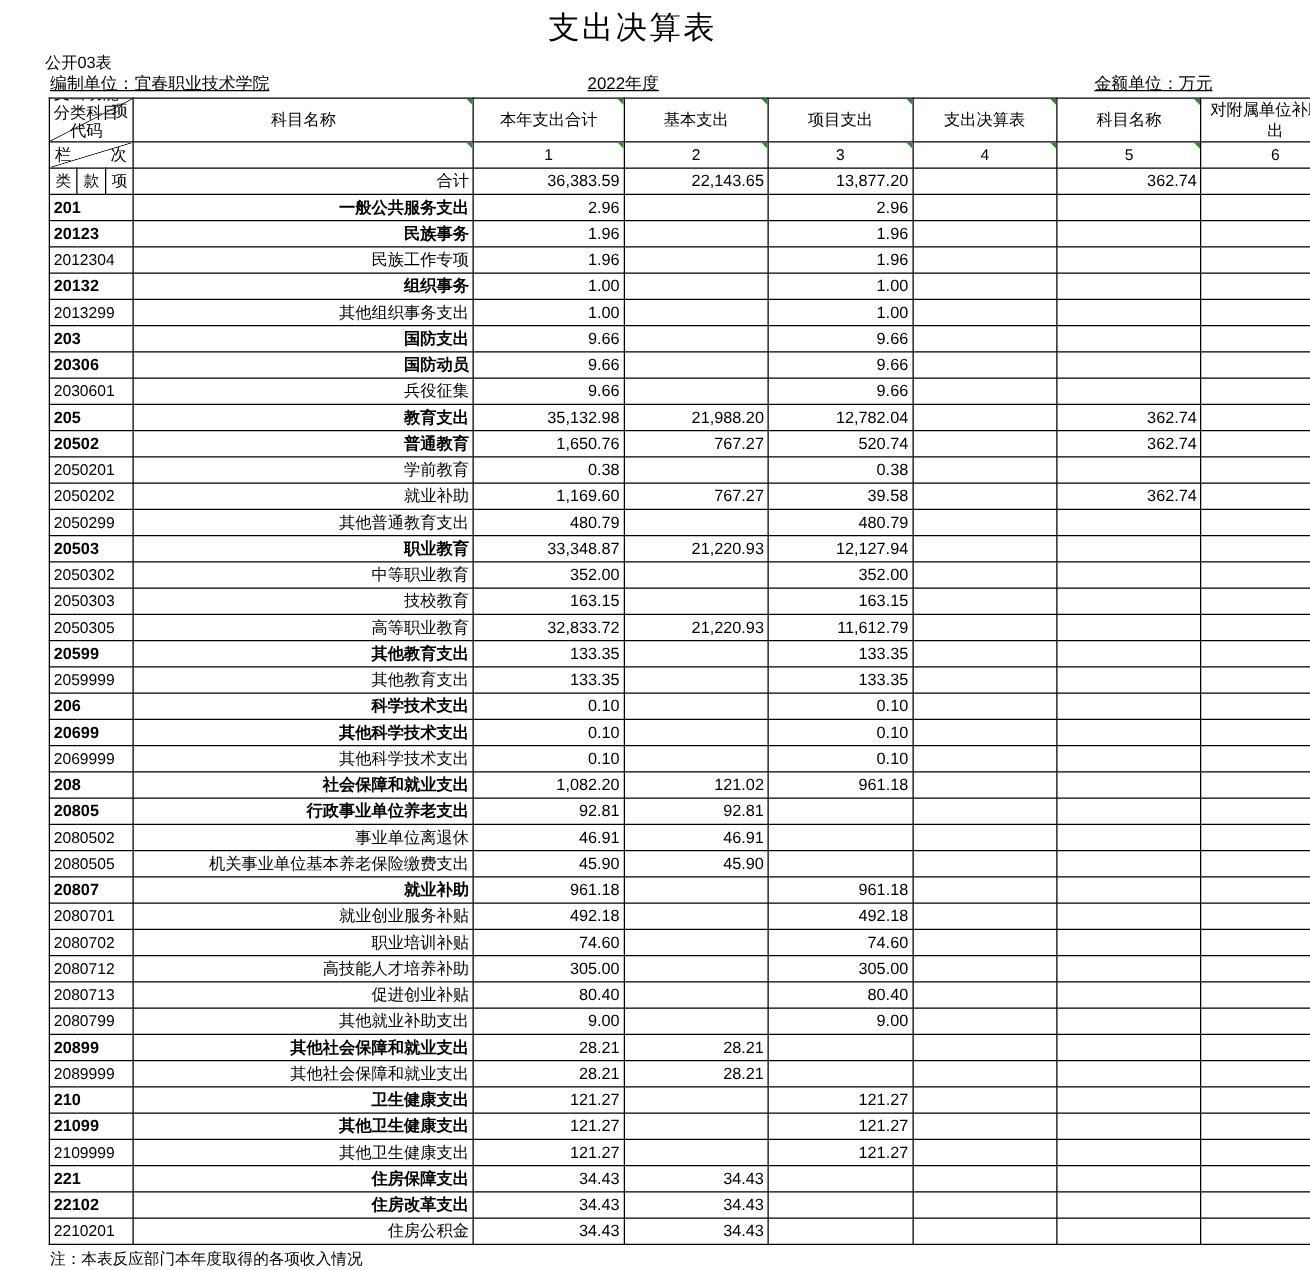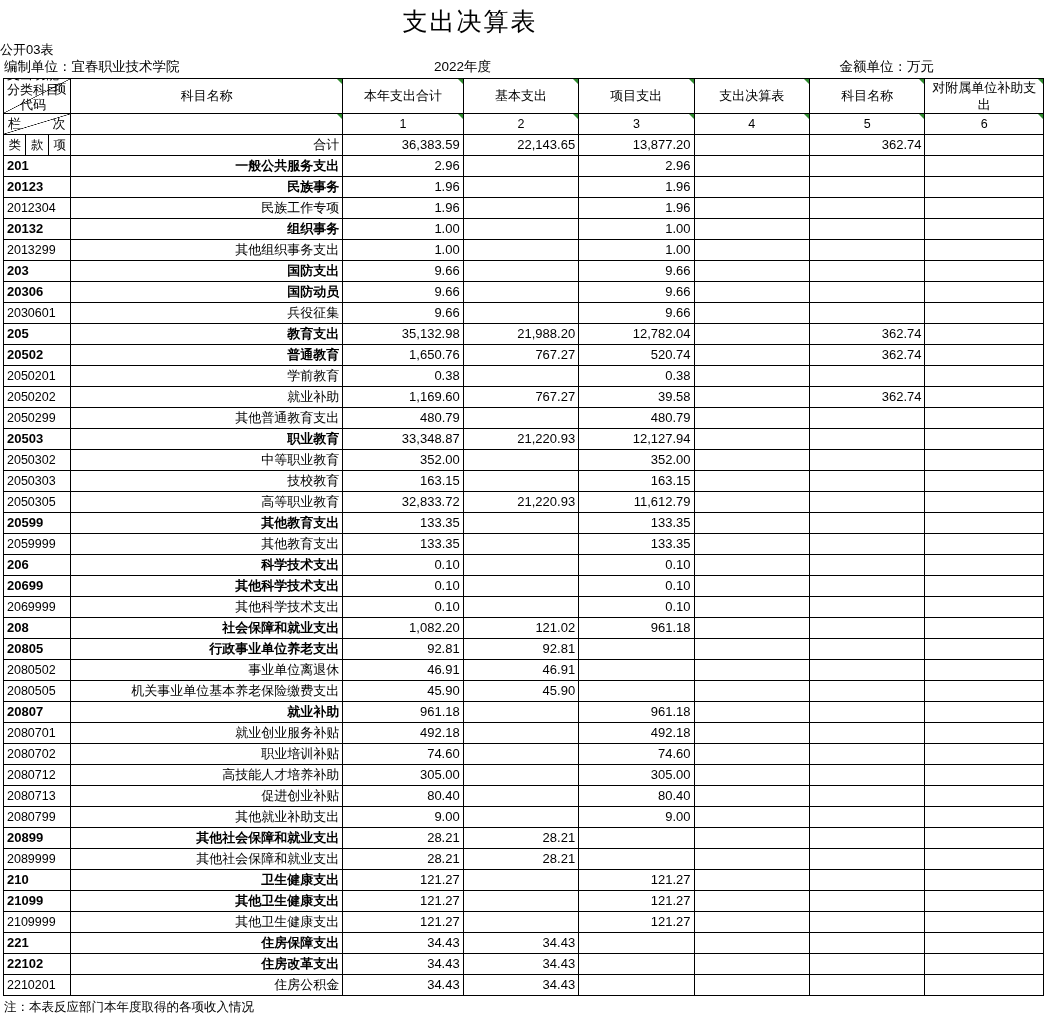--- a/index.html
+++ b/index.html
@@ -11,39 +11,41 @@
     width: 1048px;
     height: 1016px;
     font-family: "Liberation Sans", sans-serif;
     color: #000000;
     overflow: hidden;
   }
   .page {
     position: relative;
     width: 940px;
     height: 1016px;
+    padding-left: 36px;
   }
   .title {
     text-align: center;
     font-size: 25px;
     letter-spacing: 2px;
     padding-top: 5px;
     padding-bottom: 4px;
     font-family: "DejaVu Sans", sans-serif;
   }
   .meta-right {
     text-align: left;
     font-size: 13px;
     padding-right: 6px;
     line-height: 16px;
   }
   .meta-row {
     display: flex;
     font-size: 13.5px;
     padding: 0 6px 2px 4px;
+    text-decoration: underline;
   }
   .meta-unit {
     flex: 0 0 auto;
     width: 430px;
   }
   .meta-year {
     flex: 0 0 auto;
     width: 330px;
     text-align: left;
   }

